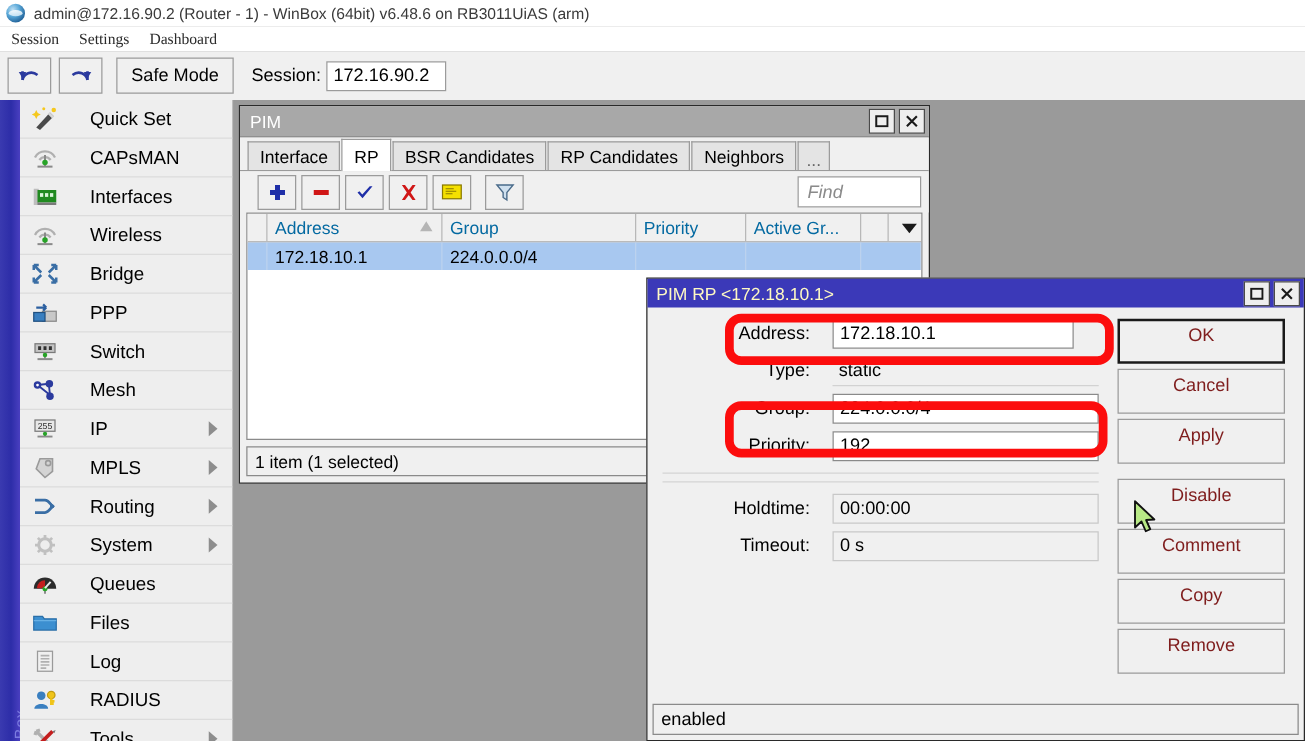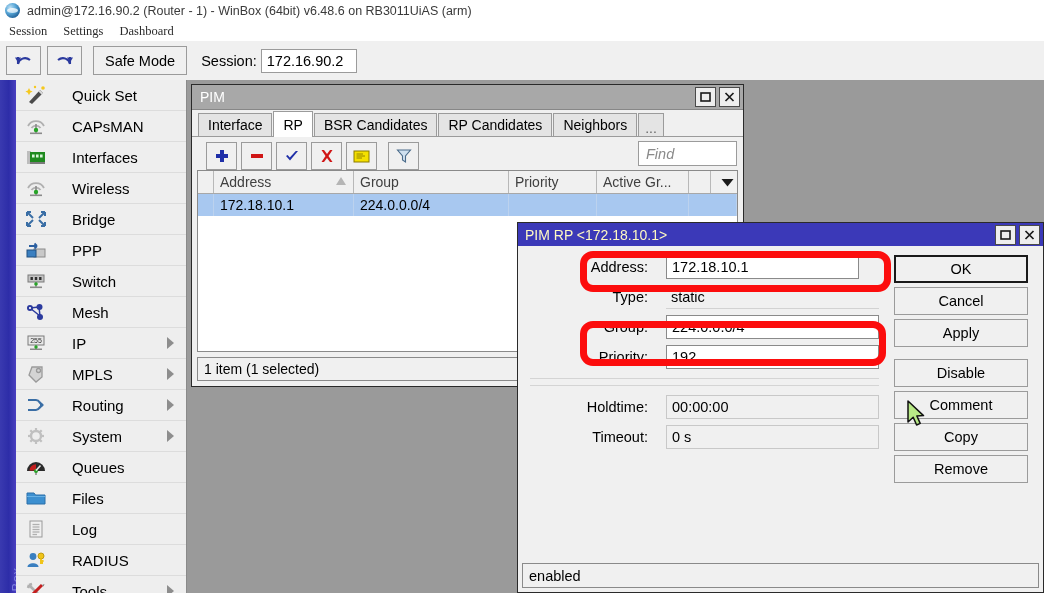--- a/index.html
+++ b/index.html
@@ -142,21 +142,21 @@
     border: 1px solid #9b9b9b; border-bottom: none;
     box-sizing: border-box; white-space: nowrap;
   }
   .tab.active {
     background: #ffffff; height: 26px; position: relative; top: 1px;
   }
   .tab.more { padding: 0 6px; color: #666; align-items: flex-end; }
 
   .pim-toolbar {
     height: 33px; background: #f0f0f0;
-    display: flex; align-items: flex-end; padding-left: 14px;
+    display: flex; align-items: center; padding-left: 14px;
     position: relative;
   }
   .pt-btn {
     width: 29px; height: 26px; margin-right: 4px;
     background: #f0f0f0; border: 1px solid #9b9b9b;
     display: flex; align-items: center; justify-content: center;
   }
   .pt-gap { margin-right: 11px; }
   .find-box {
     position: absolute; right: 6px; top: 4px;
@@ -167,21 +167,21 @@
   }
 
   .table-wrap {
     margin: 0 5px; background: #ffffff;
     border: 1px solid #8a8a8a; height: 182px; box-sizing: border-box;
     position: relative; overflow: hidden;
   }
   .thead { display: flex; height: 22px; background: #f0f0f0; border-bottom: 1px solid #a8a8a8; }
   .th {
     display: flex; align-items: center; padding-left: 6px;
-    font-size: 14px; color: #404040;
+    font-size: 14px; color: #0369a1;
     border-right: 1px solid #b8b8b8; box-sizing: border-box;
     position: relative; white-space: nowrap;
   }
   .th .sortmark {
     position: absolute; right: 7px; top: 6px;
     width: 0; height: 0;
     border-left: 5px solid transparent; border-right: 5px solid transparent;
     border-bottom: 8px solid #b5b5b5;
   }
   .th-drop {
@@ -234,23 +234,23 @@
     display: flex; align-items: center; padding-left: 5px;
     font-size: 14.5px; box-sizing: border-box;
   }
   .fval.readonly { background: #f0f0f0; border-color: #c8c8c8; }
   .fval.ro-line { background: #f0f0f0; border: none; border-bottom: 1px solid #d2d2d2; }
   .frow.addr .fval { margin-right: 26px; }
   .frow.group .fval { margin-right: 6px; }
   .fdiv { height: 1px; background: #d4d4d4; margin: 6px 6px 6px 8px; }
 
   .dbtn {
-    display: block; width: 134px; height: 28px; margin: 0 auto 4px auto;
+    display: block; width: 134px; height: 36px; margin: 0 auto 4px auto;
     background: #f0f0f0; border: 1px solid #9b9b9b;
-    font-size: 14.5px; color: #000000; text-align: center; line-height: 26px;
+    font-size: 14.5px; color: #7f1d1d; text-align: center; line-height: 26px;
     box-sizing: border-box;
   }
   .dbtn.primary { border: 2px solid #1a1a1a; line-height: 24px; }
   .dbtn.spaced { margin-top: 12px; }
 
   .dlg-status {
     position: absolute; left: 4px; bottom: 4px; width: 517px; height: 25px;
     background: #f0f0f0; border: 1px solid #8a8a8a;
     display: flex; align-items: center; padding-left: 6px;
     font-size: 14.5px; box-sizing: border-box;

